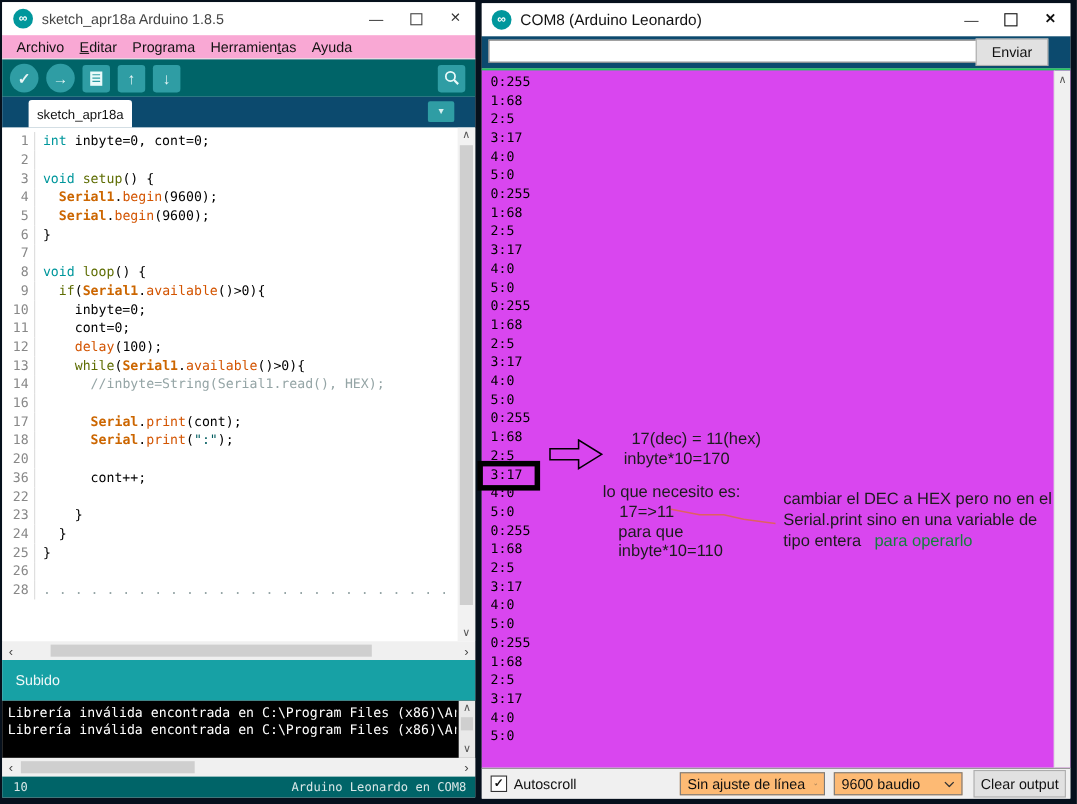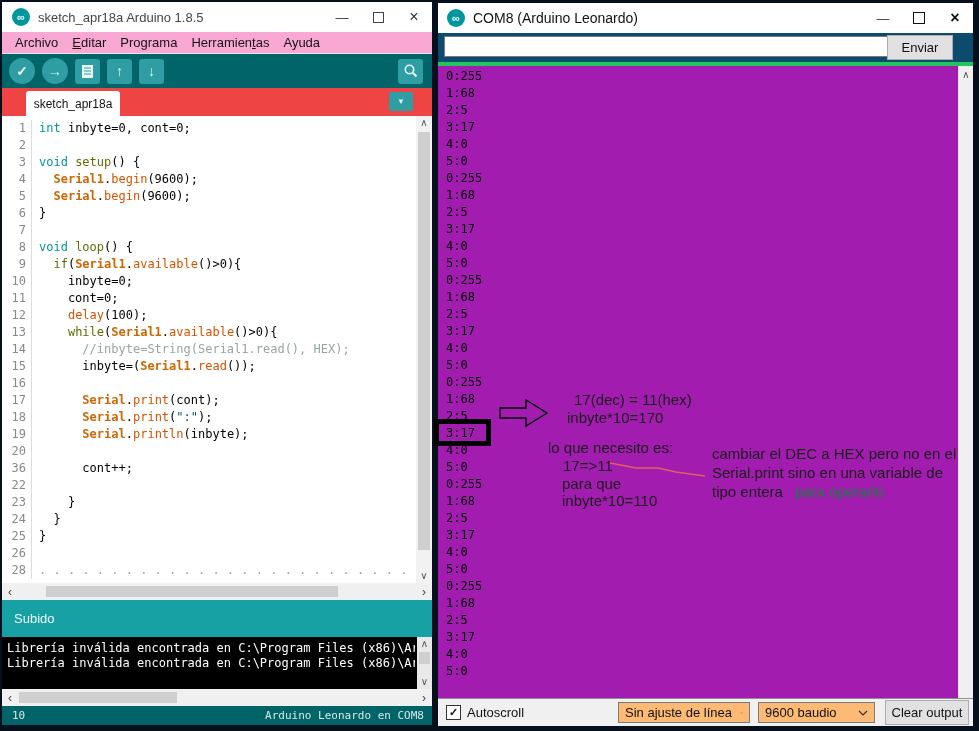--- a/index.html
+++ b/index.html
@@ -22,21 +22,21 @@
   #ide-menubar{position:absolute;left:0;top:30px;right:0;height:22px;background:#f9a8d4;display:flex;align-items:center;padding-left:6px;border-bottom:1px solid #e8e8e8;box-sizing:border-box;}
   .menu-item{font-size:13px;color:#141414;padding:0 7px;white-space:nowrap;}
   .menu-item u{text-decoration:underline;}
 
   #ide-toolbar{position:absolute;left:0;top:52px;right:0;height:34px;background:#006468;display:flex;align-items:center;padding-left:7px;}
   .tb{background:#2f9da4;display:flex;align-items:center;justify-content:center;margin-right:7px;color:#e8f6f6;}
   .tb.round{width:26px;height:26px;border-radius:50%;font-size:14px;font-weight:bold;}
   .tb.sq{width:25px;height:25px;border-radius:3px;font-size:14px;font-weight:bold;}
   .tb.serial{margin-left:auto;margin-right:9px;}
 
-  #ide-tabbar{position:absolute;left:0;top:86px;right:0;height:28px;background:#ef4444;}
+  #ide-tabbar{position:absolute;left:0;top:86px;right:0;height:28px;background:#0c4a6e;}
   .tab{position:absolute;left:24px;bottom:0;width:94px;height:25px;background:#fff;border-radius:3px 3px 0 0;
        display:flex;align-items:center;justify-content:center;font-size:12px;color:#111;}
   .tab-dd{position:absolute;right:19px;top:4px;width:24px;height:19px;background:#2f9da4;border-radius:2px;
           display:flex;align-items:center;justify-content:center;color:#d9f1f1;font-size:8px;}
 
   #editor{position:absolute;left:0;top:114px;right:0;height:467px;background:#fff;overflow:hidden;}
   #ed-lines{position:absolute;left:0;top:0;right:16px;bottom:0;padding-top:4px;overflow:hidden;}
   .crow{display:flex;height:17px;line-height:17px;font-family:"DejaVu Sans Mono",monospace;font-size:12px;}
   .lnum{flex:0 0 24px;text-align:right;padding-right:5px;color:#888;border-right:1px solid #dcdcdc;margin-right:7px;}
   .ctext{white-space:pre;}
@@ -65,21 +65,21 @@
 
   
   #sm{left:438px;top:3px;width:535px;height:723px;}
   #sm .titlebar .app-icon{margin-left:9px;}
   #sm .title-text{color:#111;font-size:14px;}
   #sm-inputrow{position:absolute;left:0;top:30px;right:0;height:29px;background:#0c4a6e;}
   #sm-input{position:absolute;left:6px;top:3px;width:452px;height:21px;border:1px solid #7a7a7a;box-sizing:border-box;
             font-size:12px;padding:0 4px;outline:none;background:#fff;}
   #sm-send{position:absolute;right:20px;top:2px;width:64px;height:23px;background:#e1e1e1;border:1px solid #adadad;
            font-size:13px;color:#111;display:flex;align-items:center;justify-content:center;}
-  #sm-output{position:absolute;left:0;top:59px;right:0;height:636px;background:#a21caf;border-top:4px solid #22c55e;box-sizing:border-box;overflow:hidden;}
+  #sm-output{position:absolute;left:0;top:59px;right:0;height:636px;background:#d946ef;border-top:2px solid #22c55e;box-sizing:border-box;overflow:hidden;}
   #sm-lines{position:absolute;left:8px;top:2px;}
   .sline{font-family:"DejaVu Sans Mono",monospace;font-size:12px;height:17px;line-height:17px;color:#000;}
   #sm-output .vscroll{width:14px;background:#f0f0f0;border-left:1px solid #e2e2e2;}
   #sm-bottombar{position:absolute;left:0;top:695px;right:0;height:28px;background:#f0f0f0;border-top:1px solid #8f8f8f;
                 box-sizing:border-box;display:flex;align-items:center;}
   .chk{width:13px;height:13px;border:1px solid #333;background:#fff;margin:0 6px 0 8px;display:flex;align-items:center;justify-content:center;
        font-size:11px;color:#111;font-weight:bold;line-height:13px;}
   #sm-bottombar .lbl{font-size:13px;color:#111;}
   .combo{height:21px;background:#fdba74;border:1px solid #7a7a7a;display:flex;align-items:center;padding:0 6px;box-sizing:border-box;}
   .combo .lbl{margin-right:8px;white-space:nowrap;}
@@ -210,38 +210,30 @@
         </div>
         <div class="crow">
           <span class="lnum">13</span>
           <span class="ctext"><span class="sg-p">    </span><span class="sg-g">while</span><span class="sg-p">(</span><span class="sg-b">Serial1</span><span class="sg-p">.</span><span class="sg-o">available</span><span class="sg-p">()&gt;0){</span></span>
         </div>
         <div class="crow">
           <span class="lnum">14</span>
           <span class="ctext"><span class="sg-p">      </span><span class="sg-m">//inbyte=String(Serial1.read(), HEX);</span></span>
         </div>
         <div class="crow">
-          <span class="lnum">15</span>
-          <span class="ctext"><span class="sg-p">      inbyte=(</span><span class="sg-b">Serial1</span><span class="sg-p">.</span><span class="sg-o">read</span><span class="sg-p">());</span></span>
-        </div>
-        <div class="crow">
           <span class="lnum">16</span>
           <span class="ctext"></span>
         </div>
         <div class="crow">
           <span class="lnum">17</span>
           <span class="ctext"><span class="sg-p">      </span><span class="sg-b">Serial</span><span class="sg-p">.</span><span class="sg-o">print</span><span class="sg-p">(cont);</span></span>
         </div>
         <div class="crow">
           <span class="lnum">18</span>
           <span class="ctext"><span class="sg-p">      </span><span class="sg-b">Serial</span><span class="sg-p">.</span><span class="sg-o">print</span><span class="sg-p">(</span><span class="sg-s">":"</span><span class="sg-p">);</span></span>
-        </div>
-        <div class="crow">
-          <span class="lnum">19</span>
-          <span class="ctext"><span class="sg-p">      </span><span class="sg-b">Serial</span><span class="sg-p">.</span><span class="sg-o">println</span><span class="sg-p">(inbyte);</span></span>
         </div>
         <div class="crow">
           <span class="lnum">20</span>
           <span class="ctext"></span>
         </div>
         <div class="crow">
           <span class="lnum">36</span>
           <span class="ctext"><span class="sg-p">      cont++;</span></span>
         </div>
         <div class="crow">

